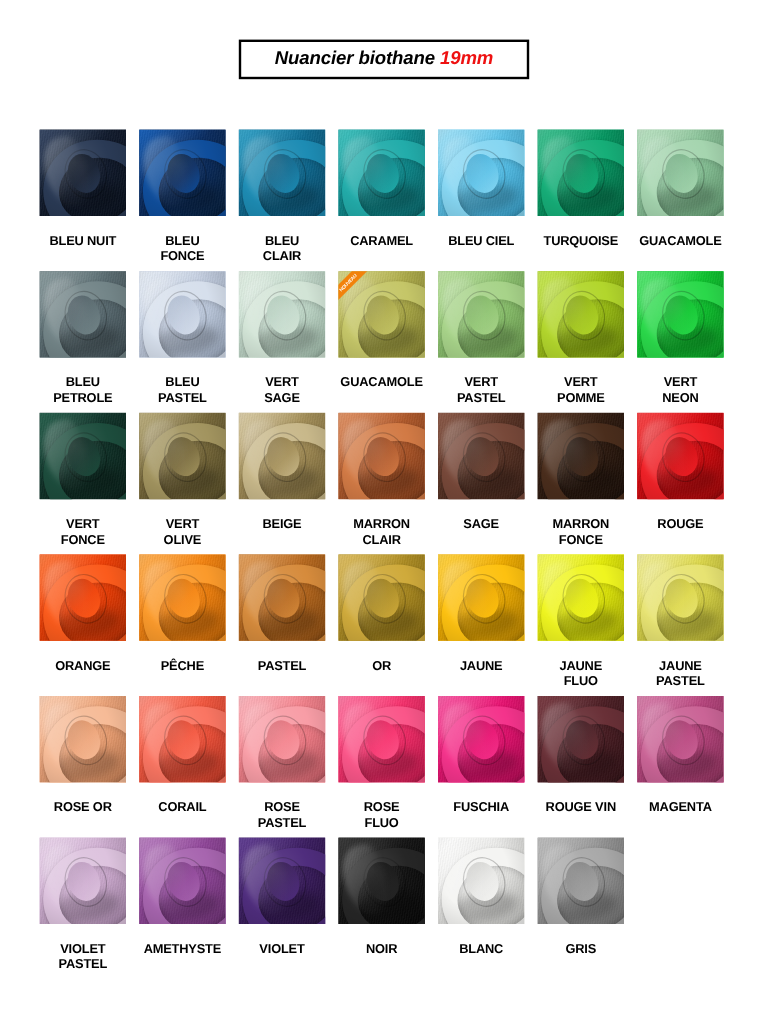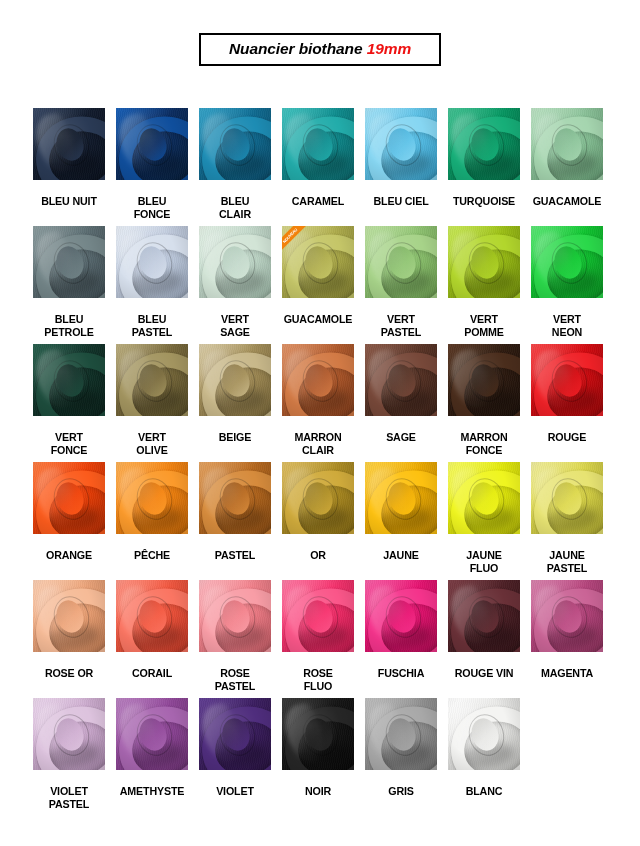--- a/index.html
+++ b/index.html
@@ -721,39 +721,39 @@
           <div class="shadow"></div>
           <div class="band" style="border-color: rgb(38, 38, 38); background: transparent; box-shadow: rgba(0, 0, 0, 0.25) 0px 0px 6px inset, rgba(0, 0, 0, 0.28) 0px 1px 3px;"></div>
           <div class="inner" style="background: linear-gradient(150deg, rgb(8, 8, 8) 0%, rgb(21, 21, 21) 55%, rgb(38, 38, 38) 100%);"></div>
           <div class="edge"></div>
           <div class="hilite" style="background: linear-gradient(120deg, rgba(255, 255, 255, 0.3) 0%, rgba(255, 255, 255, 0.04) 60%, rgba(255, 255, 255, 0) 100%);"></div>
           <div class="vign"></div>
         </div>
         <div class="label">NOIR</div>
       </div>
       <div class="cell">
+        <div class="swatch" style="background: rgb(232, 232, 230);">
+          <div class="bg" style="background: linear-gradient(135deg, rgb(255, 255, 255) 0%, rgb(232, 232, 230) 42%, rgb(203, 203, 200) 100%);"></div>
+          <div class="tex"></div>
+          <div class="shadow"></div>
+          <div class="band" style="border-color: rgb(244, 244, 242); background: transparent; box-shadow: rgba(0, 0, 0, 0.25) 0px 0px 6px inset, rgba(0, 0, 0, 0.28) 0px 1px 3px;"></div>
+          <div class="inner" style="background: linear-gradient(150deg, rgb(203, 203, 200) 0%, rgb(232, 232, 230) 55%, rgb(244, 244, 242) 100%);"></div>
+          <div class="edge"></div>
+          <div class="hilite" style="background: linear-gradient(120deg, rgba(255, 255, 255, 0.3) 0%, rgba(255, 255, 255, 0.04) 60%, rgba(255, 255, 255, 0) 100%);"></div>
+          <div class="vign"></div>
+        </div>
+        <div class="label">BLANC</div>
+      </div>
+      <div class="cell">
         <div class="swatch" style="background: rgb(148, 148, 148);">
           <div class="bg" style="background: linear-gradient(135deg, rgb(192, 192, 192) 0%, rgb(148, 148, 148) 42%, rgb(118, 118, 118) 100%);"></div>
           <div class="tex"></div>
           <div class="shadow"></div>
           <div class="band" style="border-color: rgb(168, 168, 168); background: transparent; box-shadow: rgba(0, 0, 0, 0.25) 0px 0px 6px inset, rgba(0, 0, 0, 0.28) 0px 1px 3px;"></div>
           <div class="inner" style="background: linear-gradient(150deg, rgb(118, 118, 118) 0%, rgb(148, 148, 148) 55%, rgb(168, 168, 168) 100%);"></div>
           <div class="edge"></div>
           <div class="hilite" style="background: linear-gradient(120deg, rgba(255, 255, 255, 0.3) 0%, rgba(255, 255, 255, 0.04) 60%, rgba(255, 255, 255, 0) 100%);"></div>
           <div class="vign"></div>
         </div>
         <div class="label">GRIS</div>
       </div>
-      <div class="cell">
-        <div class="swatch" style="background: rgb(232, 232, 230);">
-          <div class="bg" style="background: linear-gradient(135deg, rgb(255, 255, 255) 0%, rgb(232, 232, 230) 42%, rgb(203, 203, 200) 100%);"></div>
-          <div class="tex"></div>
-          <div class="shadow"></div>
-          <div class="band" style="border-color: rgb(244, 244, 242); background: transparent; box-shadow: rgba(0, 0, 0, 0.25) 0px 0px 6px inset, rgba(0, 0, 0, 0.28) 0px 1px 3px;"></div>
-          <div class="inner" style="background: linear-gradient(150deg, rgb(203, 203, 200) 0%, rgb(232, 232, 230) 55%, rgb(244, 244, 242) 100%);"></div>
-          <div class="edge"></div>
-          <div class="hilite" style="background: linear-gradient(120deg, rgba(255, 255, 255, 0.3) 0%, rgba(255, 255, 255, 0.04) 60%, rgba(255, 255, 255, 0) 100%);"></div>
-          <div class="vign"></div>
-        </div>
-        <div class="label">BLANC</div>
-      </div>
     </div>
   </div>
 
 </body></html>

